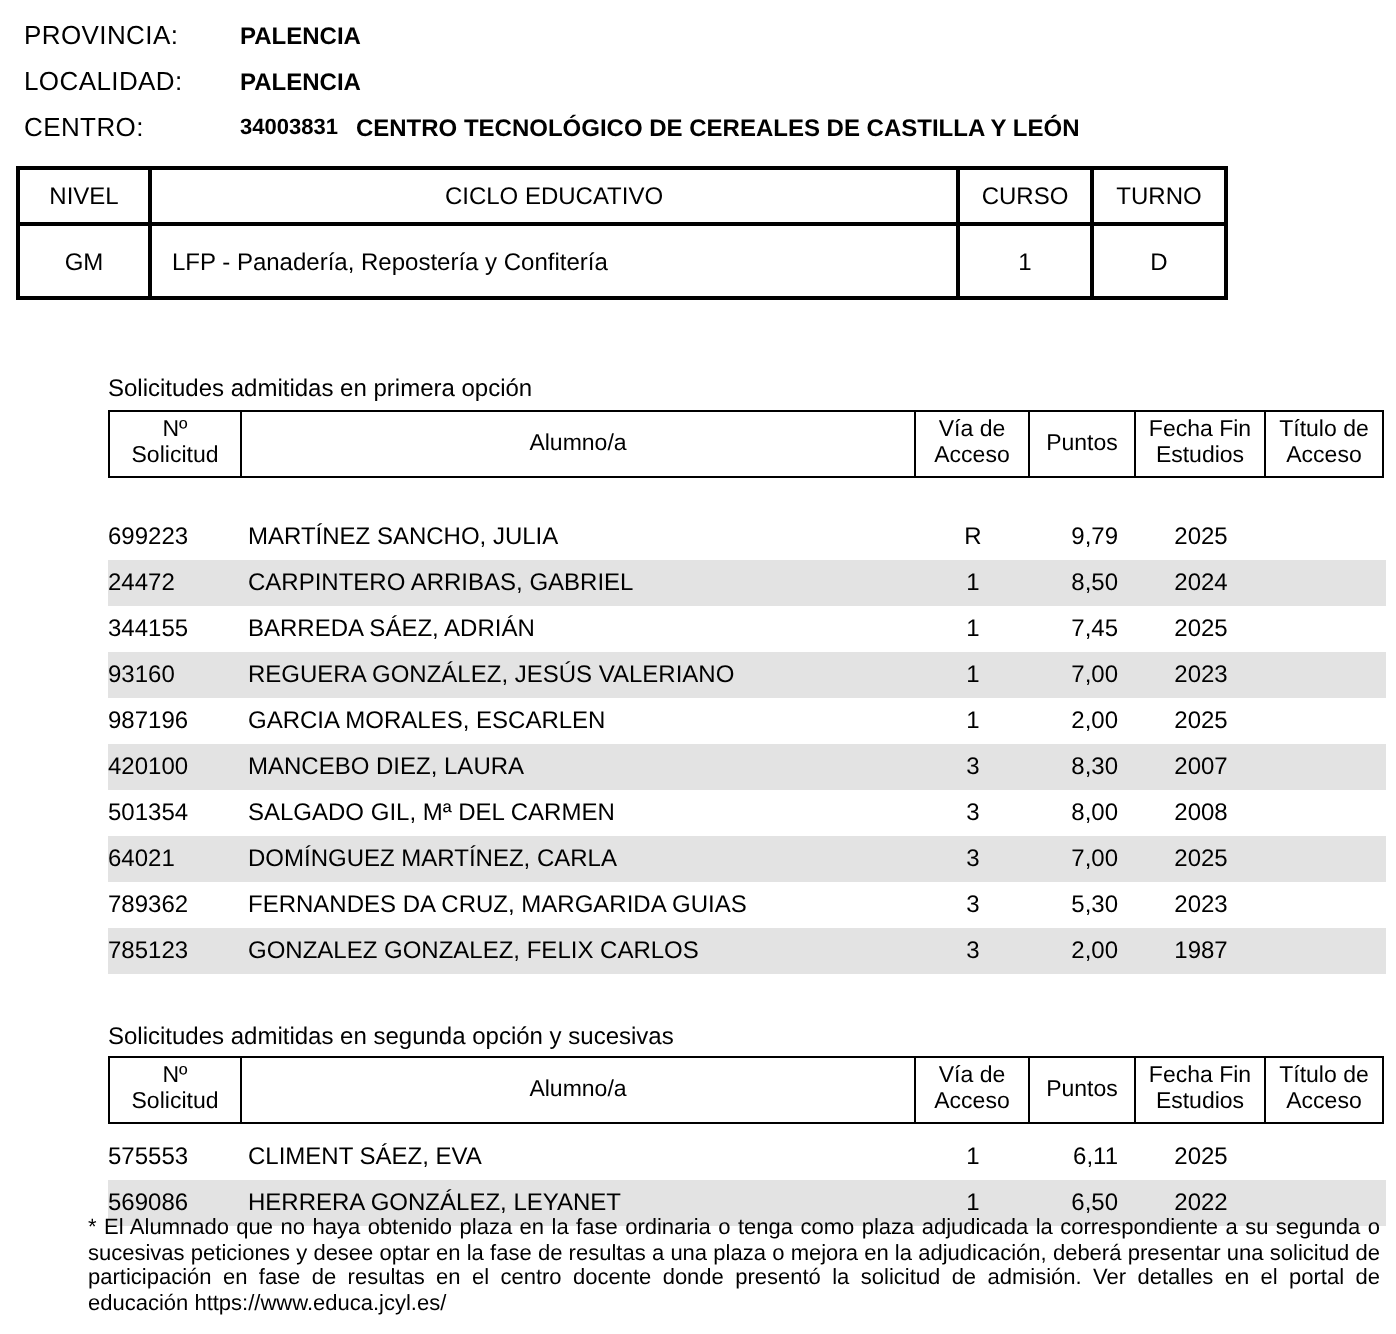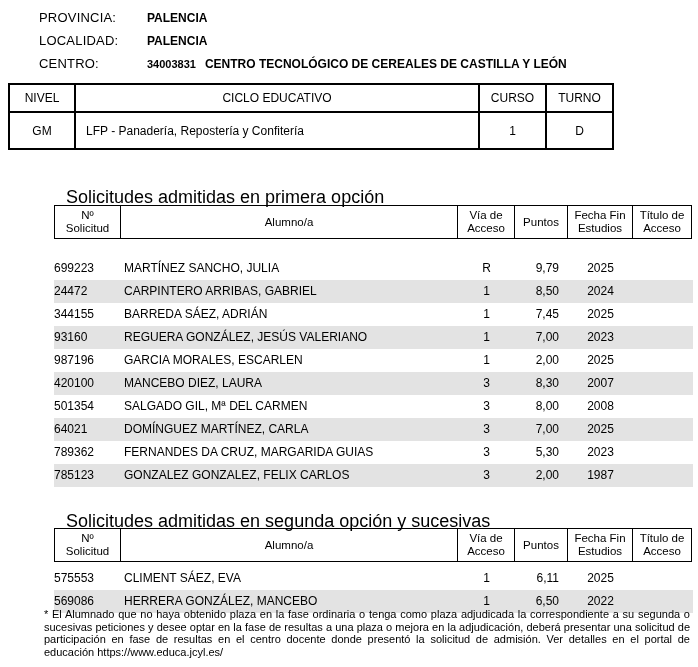--- a/index.html
+++ b/index.html
@@ -2,35 +2,35 @@
 <html><head>
 <meta charset="utf-8">
 <style>
   html,body{margin:0;padding:0;background:#ffffff;}
   body{width:698px;height:667px;font-family:"Liberation Sans",sans-serif;color:#000;}
   .page{position:relative;width:698px;height:667px;background:#fff;overflow:hidden;}
 
   
   .top-header{position:absolute;top:6px;left:12px;}
   .hline{display:flex;height:23px;align-items:center;font-size:13px;}
-  .hlabel{width:108px;letter-spacing:.2px;margin-left:27px;}
+  .hlabel{width:108px;letter-spacing:.2px;}
   .hvalue{font-weight:bold;font-size:12px;}
   .centro-code{font-weight:bold;font-size:11px;margin-right:9px;}
 
   
   .ciclo-table{position:absolute;top:83px;left:8px;width:606px;height:67px;
     box-sizing:border-box;border:2px solid #000;display:grid;
     grid-template-columns:64px 1fr 67px 67px;grid-template-rows:28px 1fr;}
   .ct-cell{display:flex;align-items:center;justify-content:center;font-size:12px;box-sizing:border-box;}
   .ct-cell.bl{border-left:2px solid #000;}
   .ct-cell.bb{border-bottom:2px solid #000;}
   .ct-cell.left{justify-content:flex-start;padding-left:10px;}
 
   
-  .sec-title{position:absolute;left:66px;font-size:18px;}
+  .sec-title{position:absolute;left:54px;font-size:12px;}
 
   
   .stud-head{position:absolute;left:54px;width:638px;height:34px;box-sizing:border-box;
     border:1.5px solid #000;display:grid;grid-template-columns:65px 337px 57px 53px 65px auto;}
   .sh-cell{display:flex;align-items:center;justify-content:center;text-align:center;
     font-size:11.5px;line-height:13px;white-space:pre-line;box-sizing:border-box;}
   .sh-cell.bl{border-left:1.5px solid #000;}
 
   
   .stud-rows{position:absolute;left:54px;width:639px;}
@@ -193,21 +193,21 @@
       <div class="trow">
         <div class="cell c-sol">575553</div>
         <div class="cell c-alu">CLIMENT SÁEZ, EVA</div>
         <div class="cell c-via">1</div>
         <div class="cell c-pun">6,11</div>
         <div class="cell c-fec">2025</div>
         <div class="cell c-tit"></div>
       </div>
       <div class="trow shaded">
         <div class="cell c-sol">569086</div>
-        <div class="cell c-alu">HERRERA GONZÁLEZ, MANCEBO</div>
+        <div class="cell c-alu">HERRERA GONZÁLEZ, LEYANET</div>
         <div class="cell c-via">1</div>
         <div class="cell c-pun">6,50</div>
         <div class="cell c-fec">2022</div>
         <div class="cell c-tit"></div>
       </div>
     </div>
 
   <div class="footnote">* El Alumnado que no haya obtenido plaza en la fase ordinaria o tenga como plaza adjudicada la correspondiente a su segunda o sucesivas peticiones y desee optar en la fase de resultas a una plaza o mejora en la adjudicación, deberá presentar una solicitud de participación en fase de resultas en el centro docente donde presentó la solicitud de admisión. Ver detalles en el portal de educación https://www.educa.jcyl.es/</div>
 
 </div>

